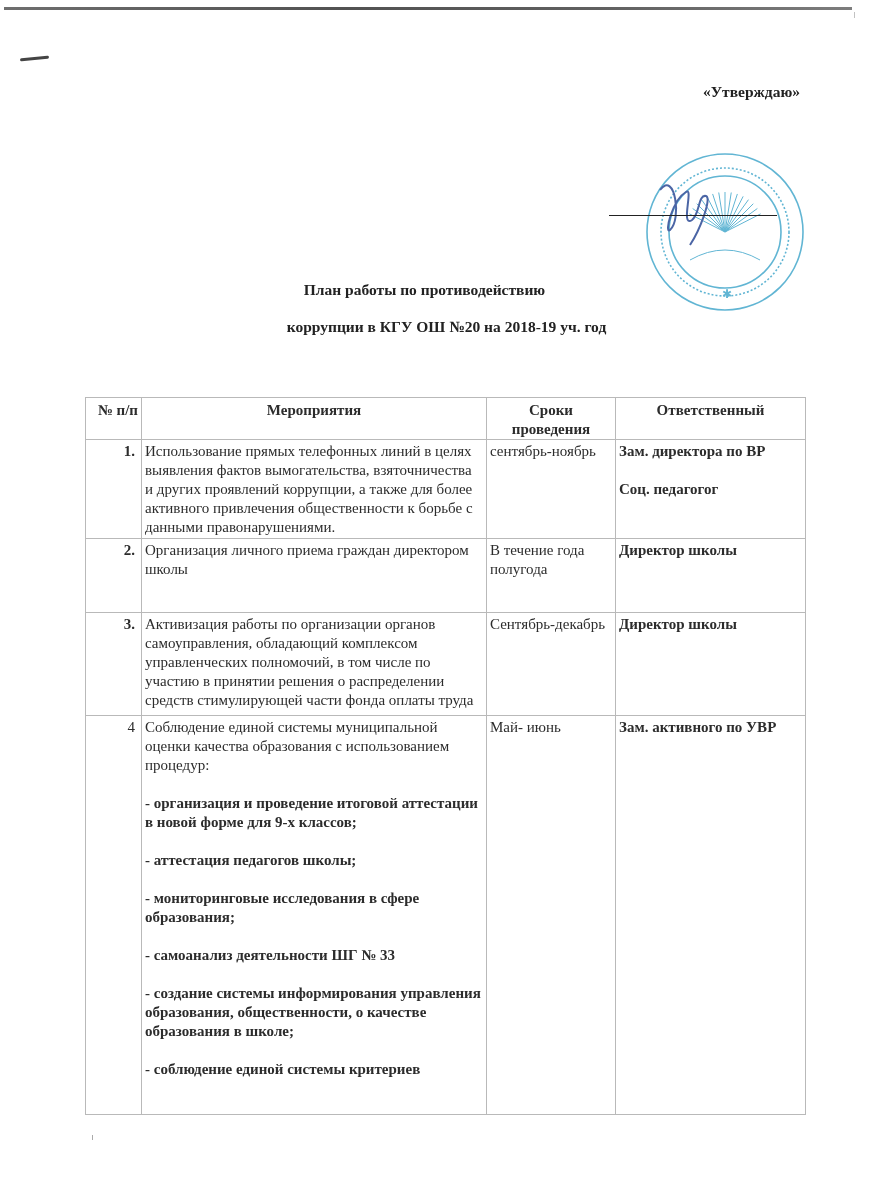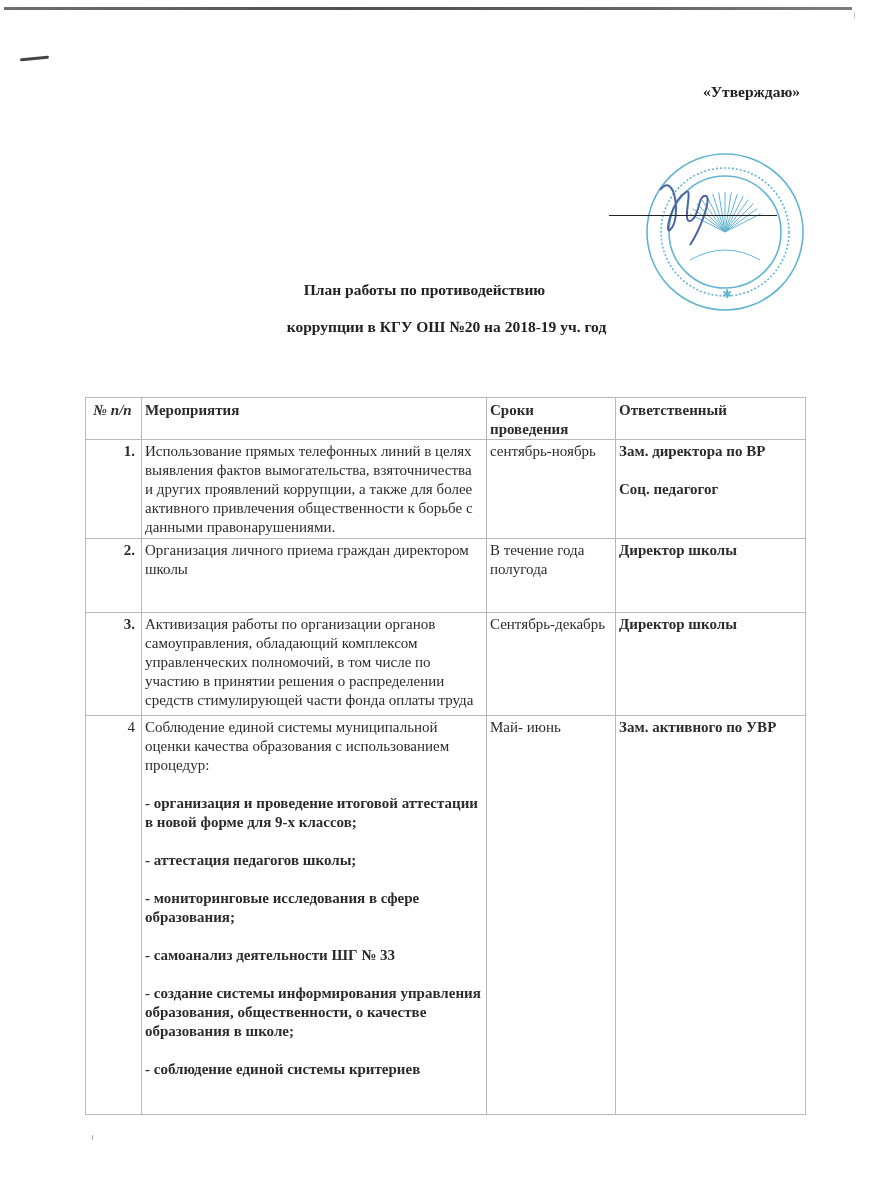--- a/index.html
+++ b/index.html
@@ -103,26 +103,26 @@
       line-height: 19px;
       color: #2c2c2c;
     }
     .plan-table th, .plan-table td {
       border: 1px solid #b9b9b9;
       vertical-align: top;
       padding: 2px 3px 0 3px;
     }
     .plan-table th {
       font-weight: bold;
-      text-align: left;
+      text-align: center;
       font-size: 15px;
       height: 38px;
       padding-top: 3px;
     }
-    .plan-table th.col-num { text-align: center; padding-left: 1px; font-style: italic; }
+    .plan-table th.col-num { text-align: right; padding-left: 1px; }
     .col-num { width: 51px; }
     .col-event { width: 338px; }
     .col-dates { width: 122px; }
     .col-resp { width: 183px; }
     td.num-cell {
       text-align: right;
       font-weight: bold;
       padding-right: 6px;
     }
     td.num-cell.plain { font-weight: normal; }

